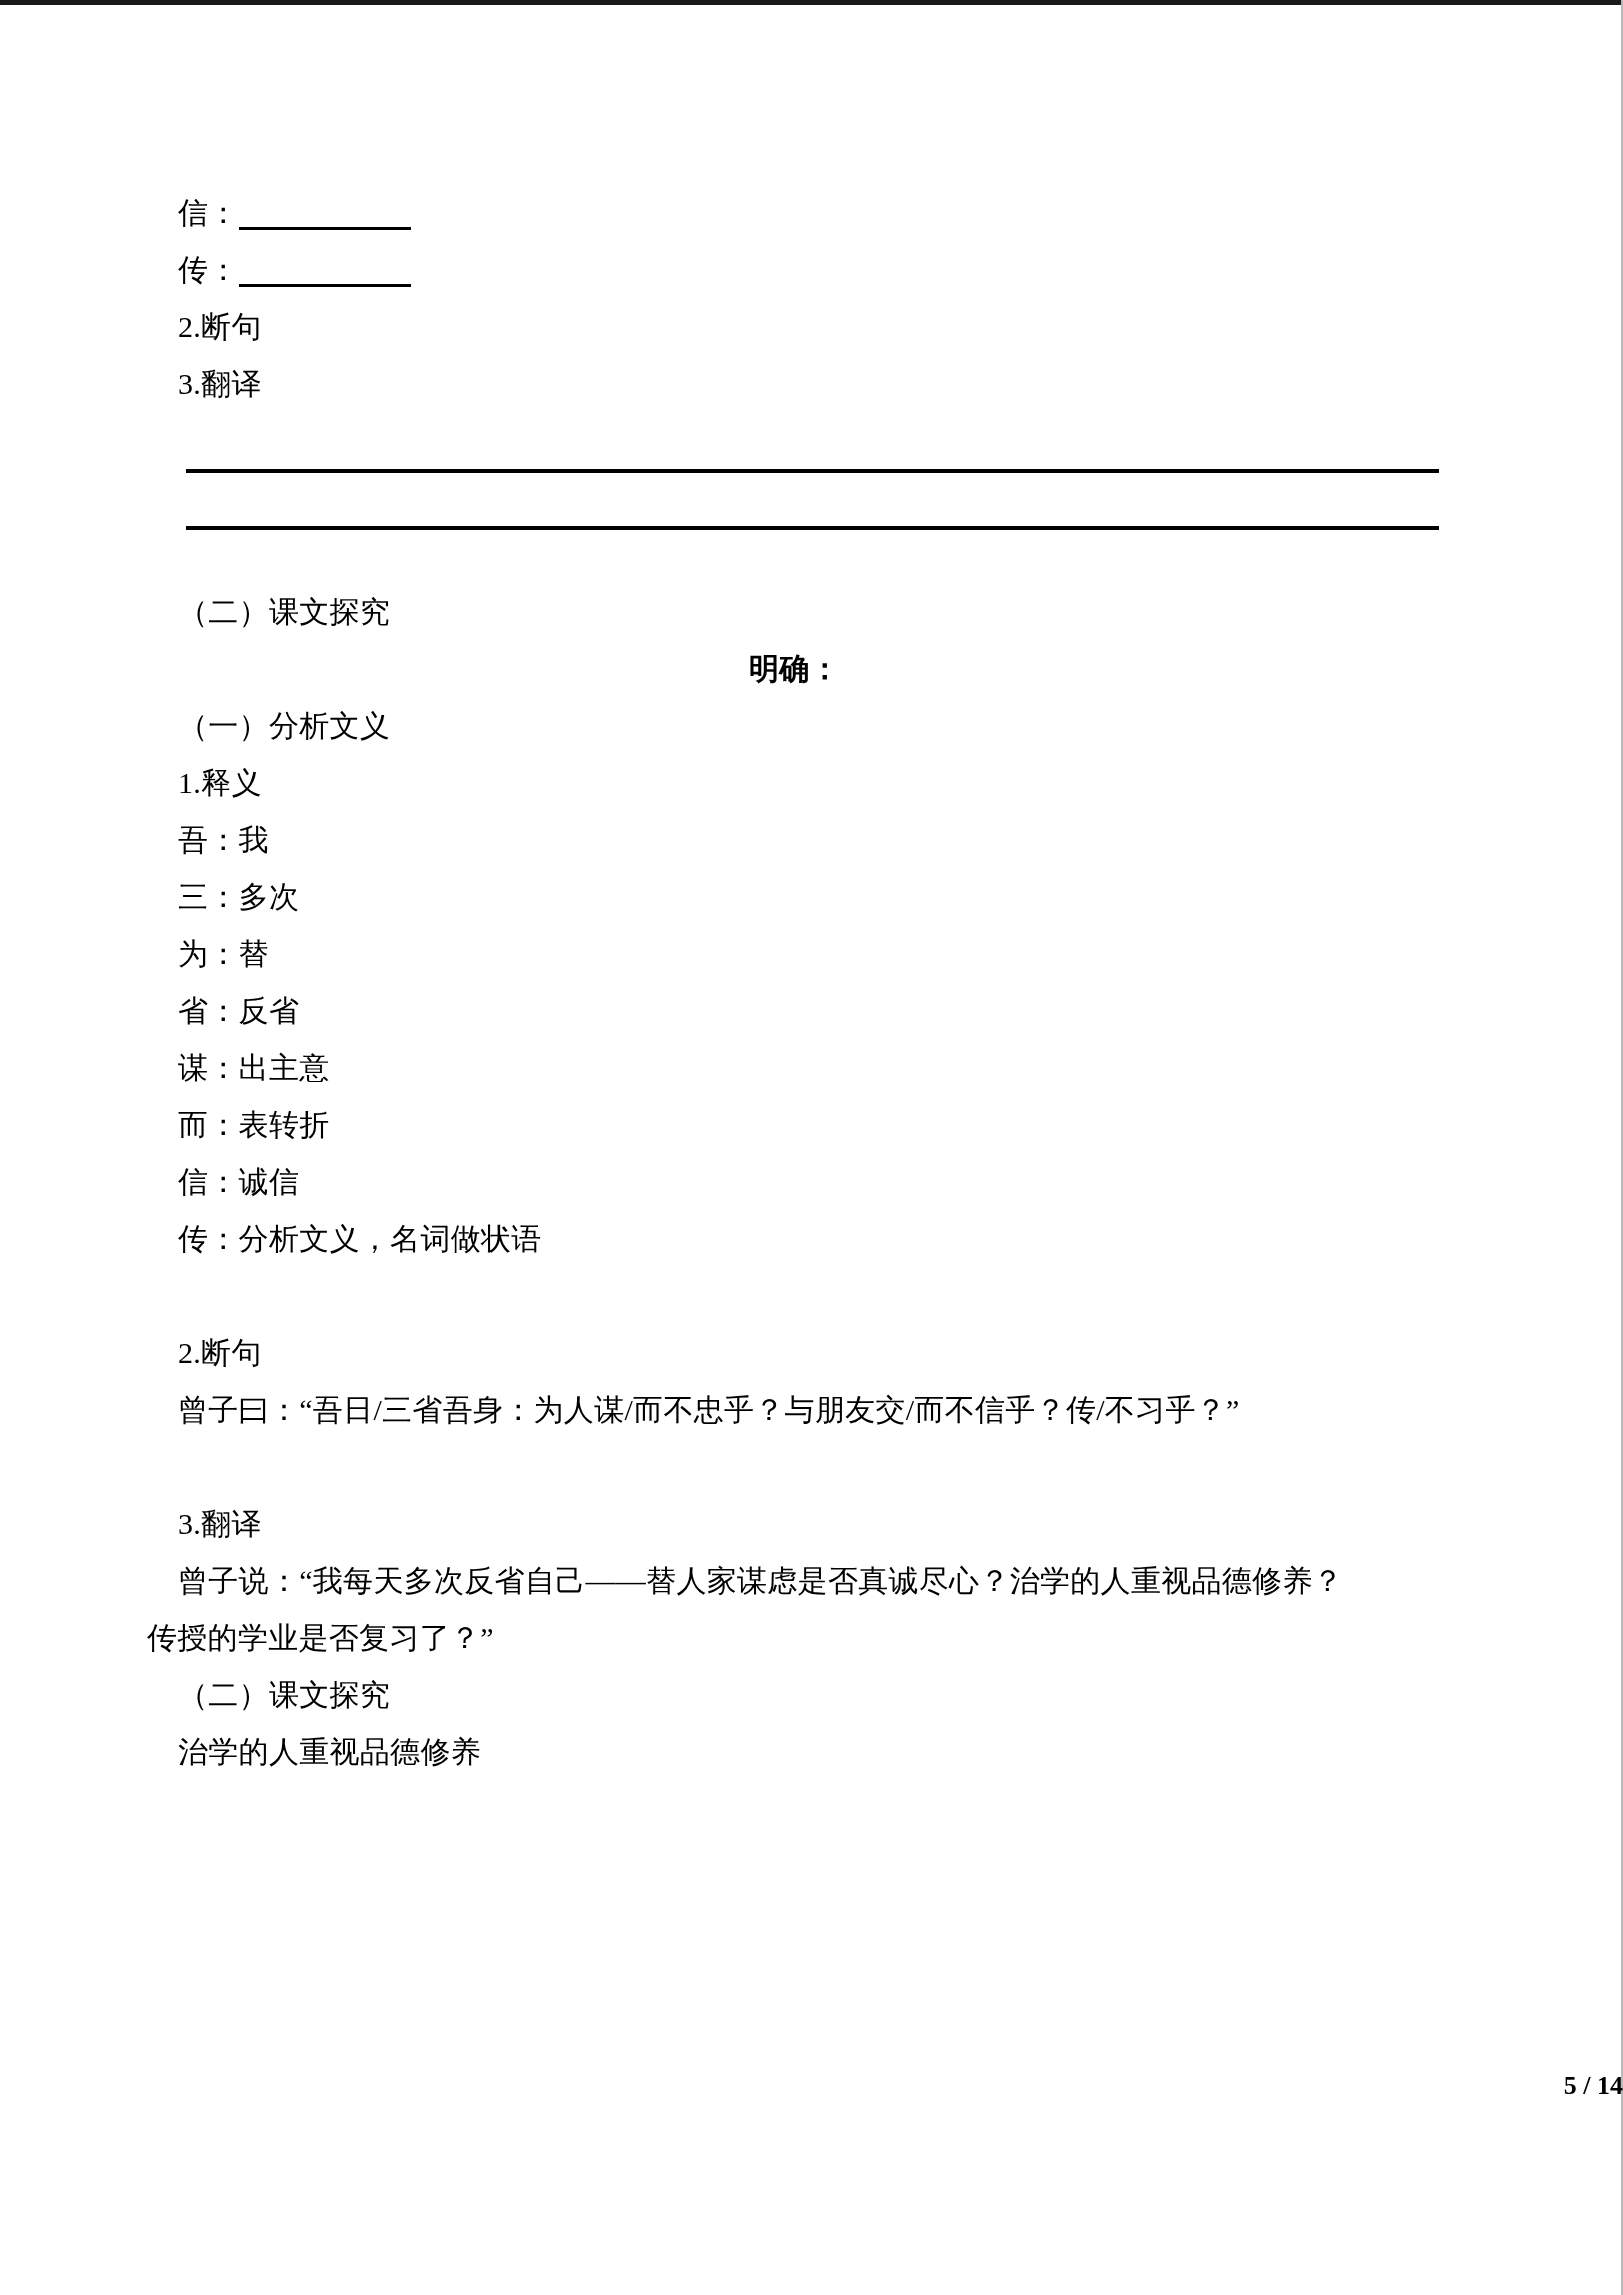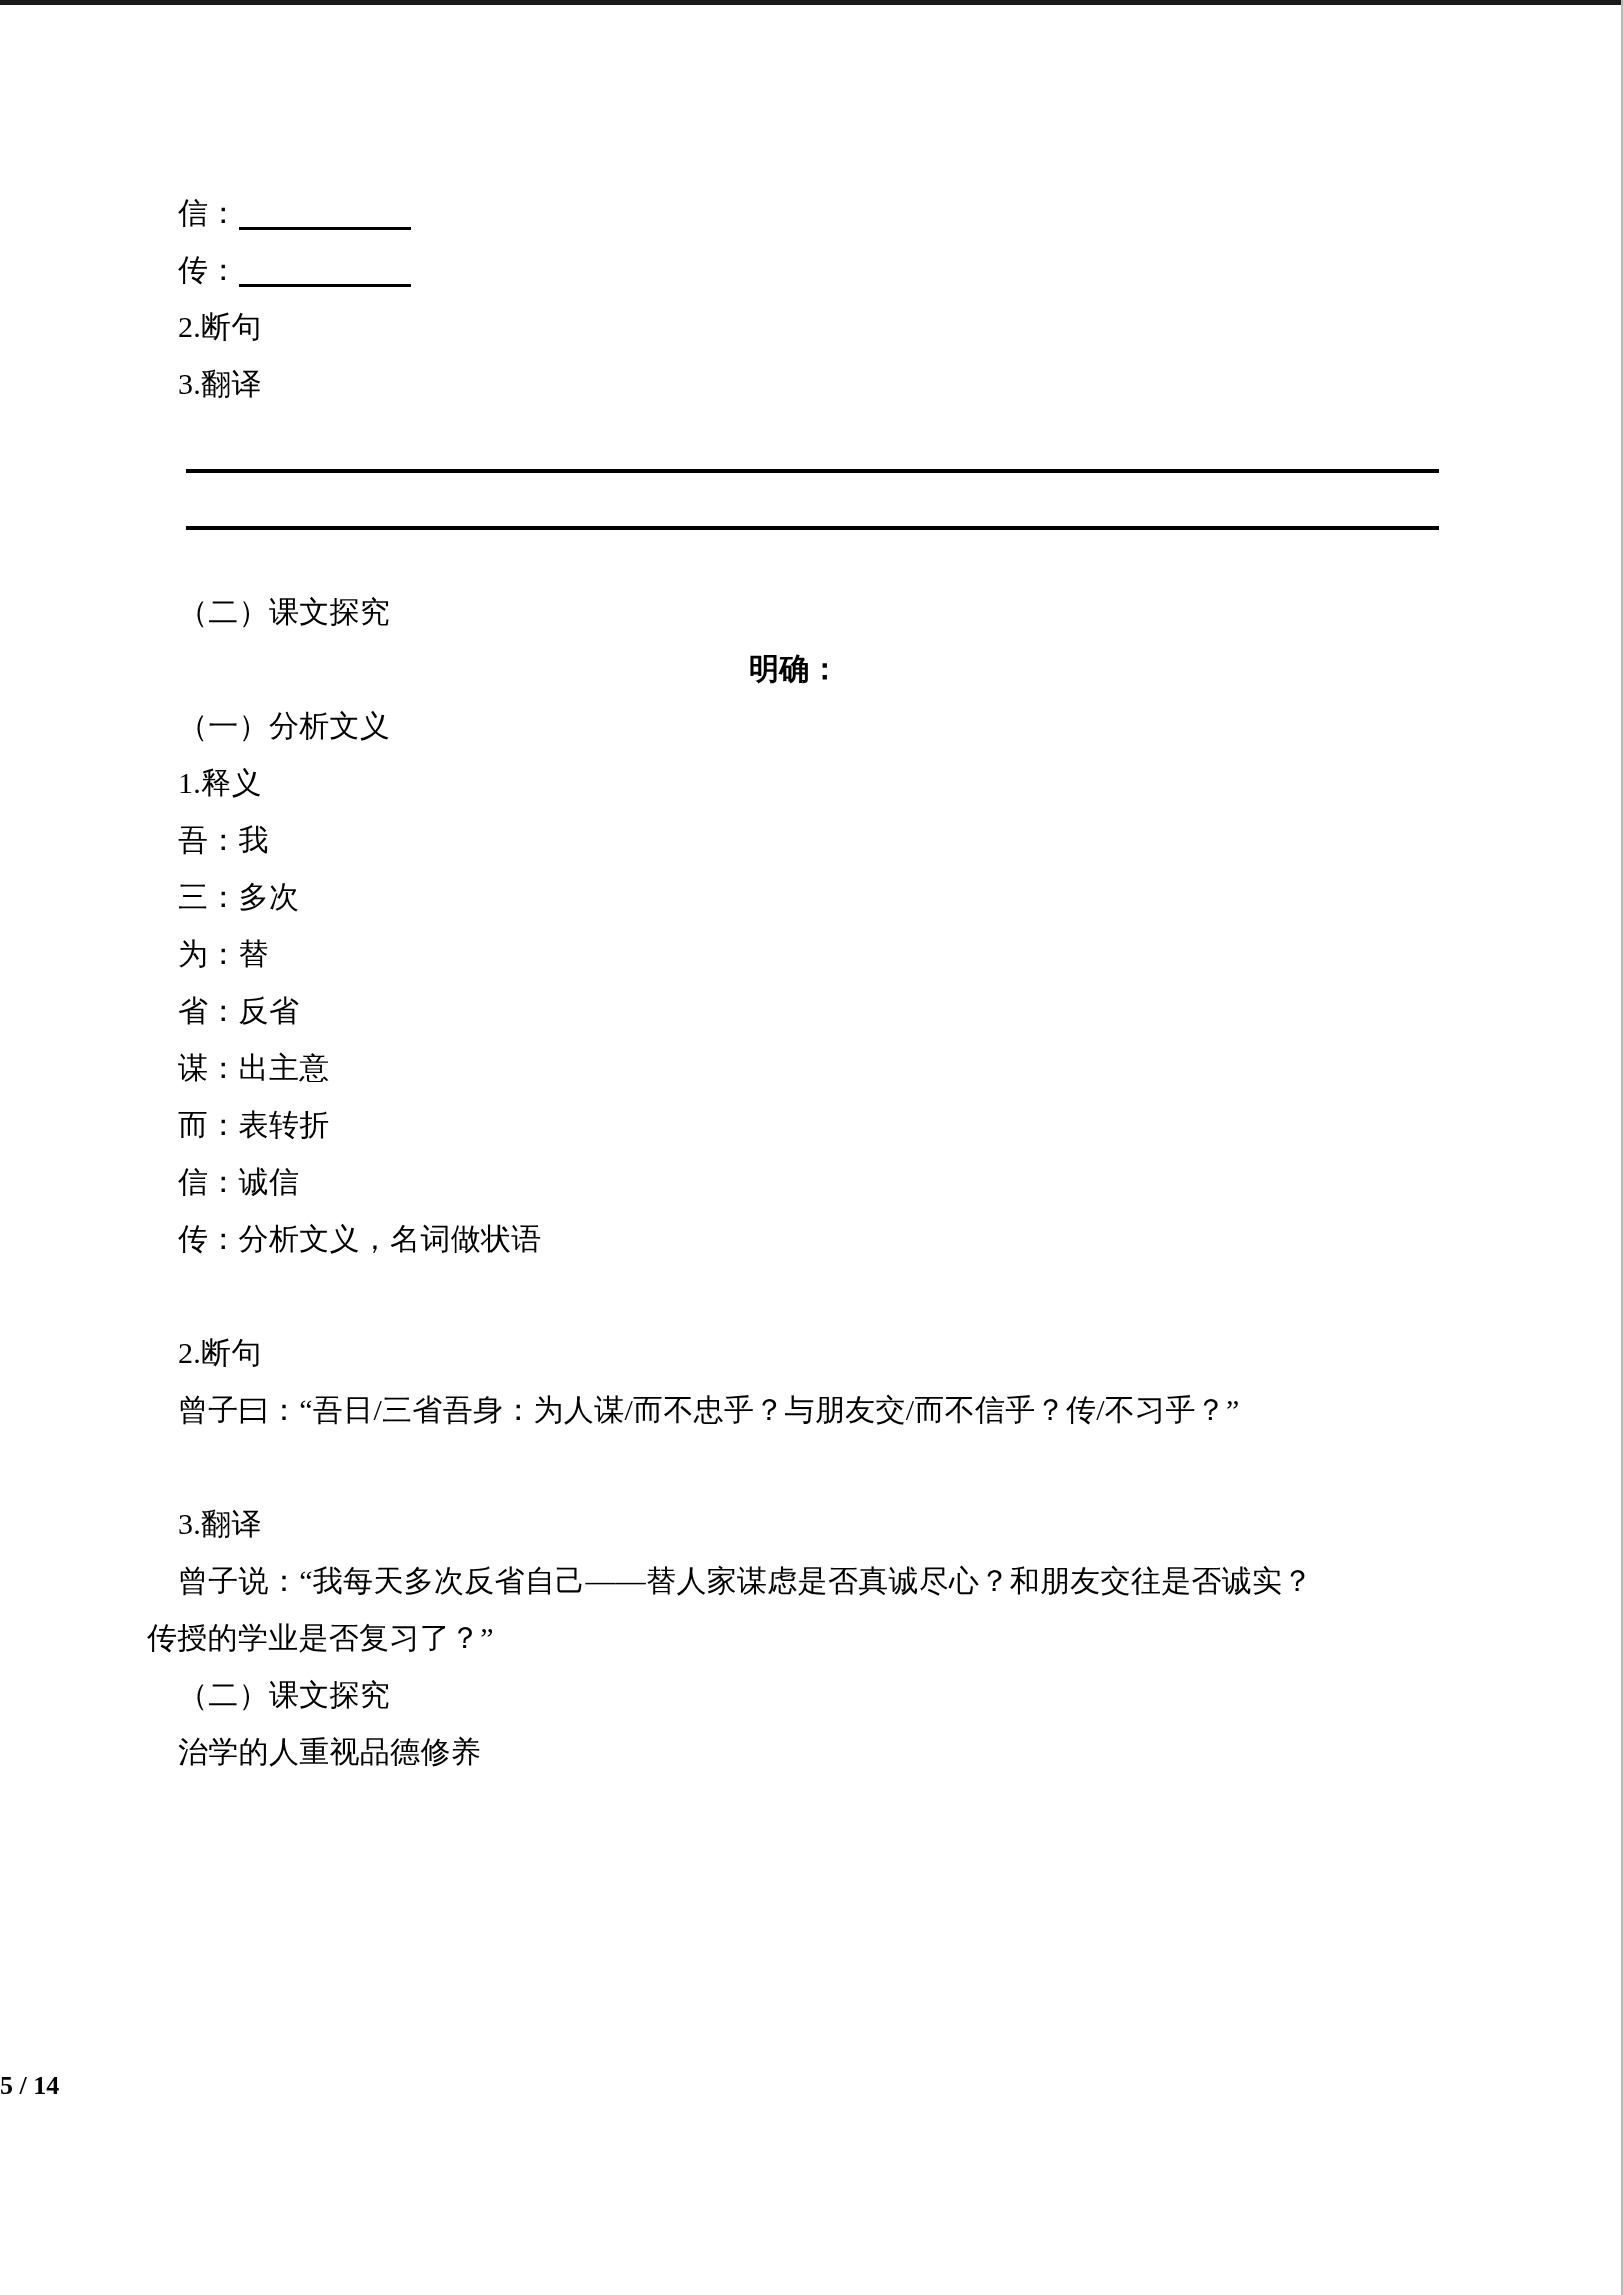--- a/index.html
+++ b/index.html
@@ -89,21 +89,21 @@
     margin-left: 39px;
   }
 
   .spacer { height: 57px; }
 
   .footer {
     position: absolute;
     left: 0;
     top: 2071px;
     width: 1623px;
-    text-align: left;
+    text-align: right;
     font-size: 26px;
     font-weight: bold;
     font-family: "Liberation Serif", "DejaVu Serif", serif;
   }
 </style>
 </head>
 <body>
 
 <div class="page">
 
@@ -169,21 +169,21 @@
     </div>
 
     <div class="spacer"></div>
 
     <div class="line indent">2.断句</div>
     <div class="line indent">曾子曰：“吾日/三省吾身：为人谋/而不忠乎？与朋友交/而不信乎？传/不习乎？”</div>
 
     <div class="spacer"></div>
 
     <div class="line indent">3.翻译</div>
-    <div class="line indent">曾子说：“我每天多次反省自己——替人家谋虑是否真诚尽心？和朋友交往是否诚实？</div>
+    <div class="line indent">曾子说：“我每天多次反省自己——替人家谋虑是否真诚尽心？治学的人重视品德修养？</div>
     <div class="line">传授的学业是否复习了？”</div>
 
     <div class="line indent">（二）课文探究</div>
     <div class="line indent">治学的人重视品德修养</div>
 
   </div>
 
   <div class="footer">5 / 14</div>
 
 </div>

